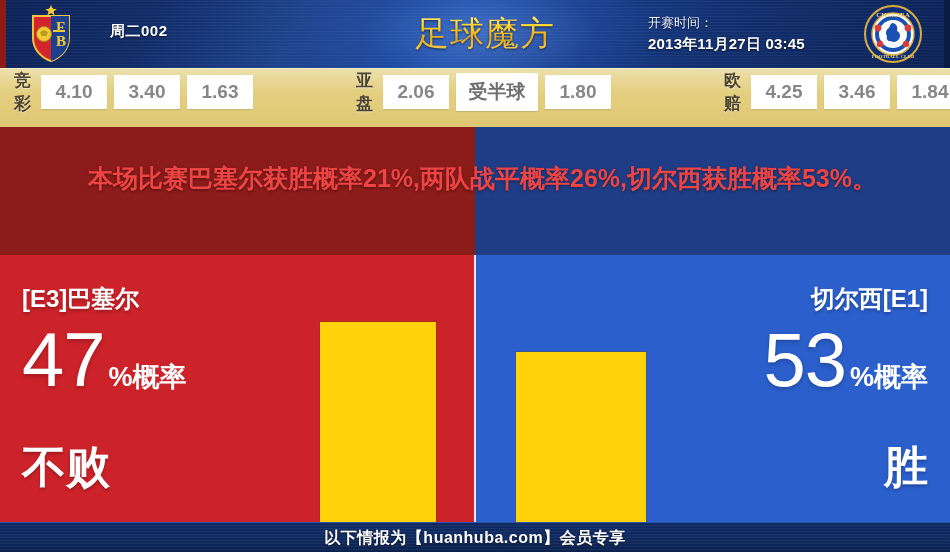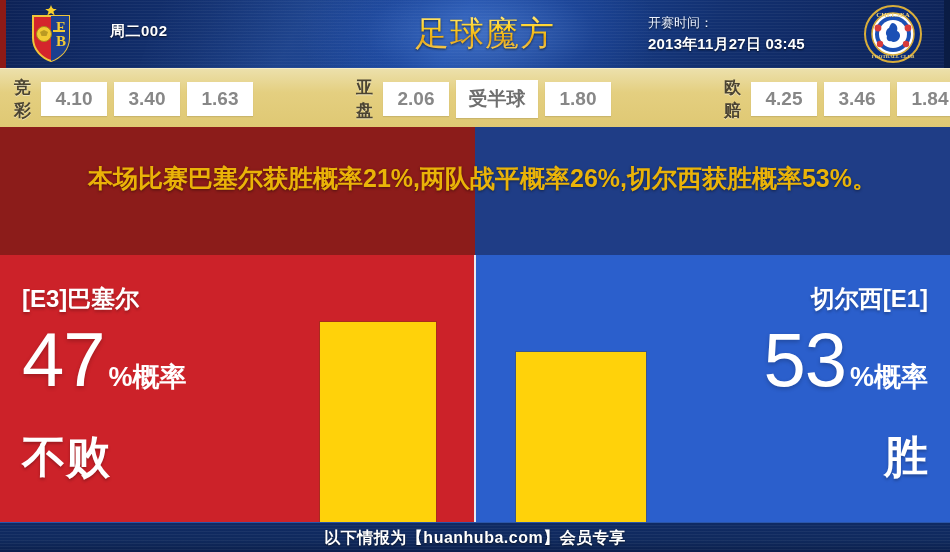--- a/index.html
+++ b/index.html
@@ -50,21 +50,21 @@
   }
   .kick{position:absolute;left:648px;top:12px;width:200px;color:#eaf1ff;font-size:13px;line-height:21px;
         text-shadow:0 1px 2px rgba(0,0,0,.7);}
   .kick .k2{font-size:15px;font-weight:bold;color:#ffffff;letter-spacing:.2px;}
 
   
   .odds{
     position:absolute;left:0;top:68px;width:950px;height:59px;
     background:linear-gradient(180deg,#ece0ab 0%,#e4cf80 40%,#dfc873 100%);
     border-top:1px solid #f4ecc8;
-    display:flex;align-items:center;
+    display:flex;align-items:flex-start;
   }
   .odds-group{display:flex;align-items:center;}
   .g1{margin-left:14px;}
   .g2{margin-left:96px;}
   .g3{margin-left:106px;}
   .odds-label{
     font-size:17px;font-weight:bold;color:#4b4432;margin-right:9px;letter-spacing:1px;
     text-shadow:0 1px 0 rgba(255,255,255,.45);
   }
   .odds-cell{
@@ -73,21 +73,21 @@
     box-shadow:0 1px 1px rgba(0,0,0,.10);
   }
   .odds-cell.wide{min-width:60px;color:#6f6f6f;}
 
   
   .banner{position:absolute;left:0;top:127px;width:950px;height:128px;}
   .banner-l{position:absolute;left:0;top:0;width:475px;height:128px;background:#8c1c1a;}
   .banner-r{position:absolute;left:475px;top:0;width:475px;height:128px;background:#1f3d86;}
   .banner-txt{
     position:absolute;left:88px;top:30px;width:790px;
-    color:#eab308;font-size:25px;font-weight:bold;line-height:43px;
+    color:#ef4444;font-size:25px;font-weight:bold;line-height:43px;
     letter-spacing:0px;text-shadow:0 1px 3px rgba(0,0,0,.45);
   }
 
   
   .main{position:absolute;left:0;top:255px;width:950px;height:267px;}
   .panel-l{position:absolute;left:0;top:0;width:474px;height:267px;background:#cc2229;}
   .divider{position:absolute;left:474px;top:0;width:2px;height:267px;background:#e9e9ef;}
   .panel-r{position:absolute;left:476px;top:0;width:474px;height:323px;background:#2b5fcc;}
 
   .bar{position:absolute;bottom:0;background:#ffd20a;box-shadow:0 0 0 1px rgba(90,70,0,.30);}
@@ -95,21 +95,21 @@
   .bar-away{left:40px;width:130px;height:226px;}
 
   .team-block{position:absolute;top:24px;color:#ffffff;}
   .team-left{left:22px;width:280px;text-align:left;}
   .team-right{right:22px;width:300px;text-align:right;}
   .team-name{font-size:24px;font-weight:bold;line-height:40px;letter-spacing:0px;
              text-shadow:0 2px 3px rgba(0,0,0,.25);white-space:nowrap;}
   .pct-row{display:block;line-height:78px;margin-top:2px;}
   .pct-num{font-size:76px;font-weight:normal;letter-spacing:-1px;text-shadow:0 2px 4px rgba(0,0,0,.22);}
   .pct-unit{font-size:27px;font-weight:bold;margin-left:4px;}
-  .verdict{font-size:44px;font-weight:bold;line-height:54px;margin-top:10px;
+  .verdict{font-size:44px;font-weight:bold;line-height:54px;margin-top:20px;
            text-shadow:0 2px 3px rgba(0,0,0,.25);}
 
   
   .footer{
     position:absolute;left:0;top:522px;width:950px;height:30px;
     background:
       repeating-linear-gradient(0deg, rgba(255,255,255,0.05) 0px, rgba(255,255,255,0.05) 1px, rgba(0,0,0,0) 1px, rgba(0,0,0,0) 3px),
       linear-gradient(180deg,#0f2a63 0%,#102a5e 55%,#0b1f4b 100%);
     color:#ffffff;font-size:16px;font-weight:bold;
     display:flex;align-items:center;justify-content:center;letter-spacing:.5px;

